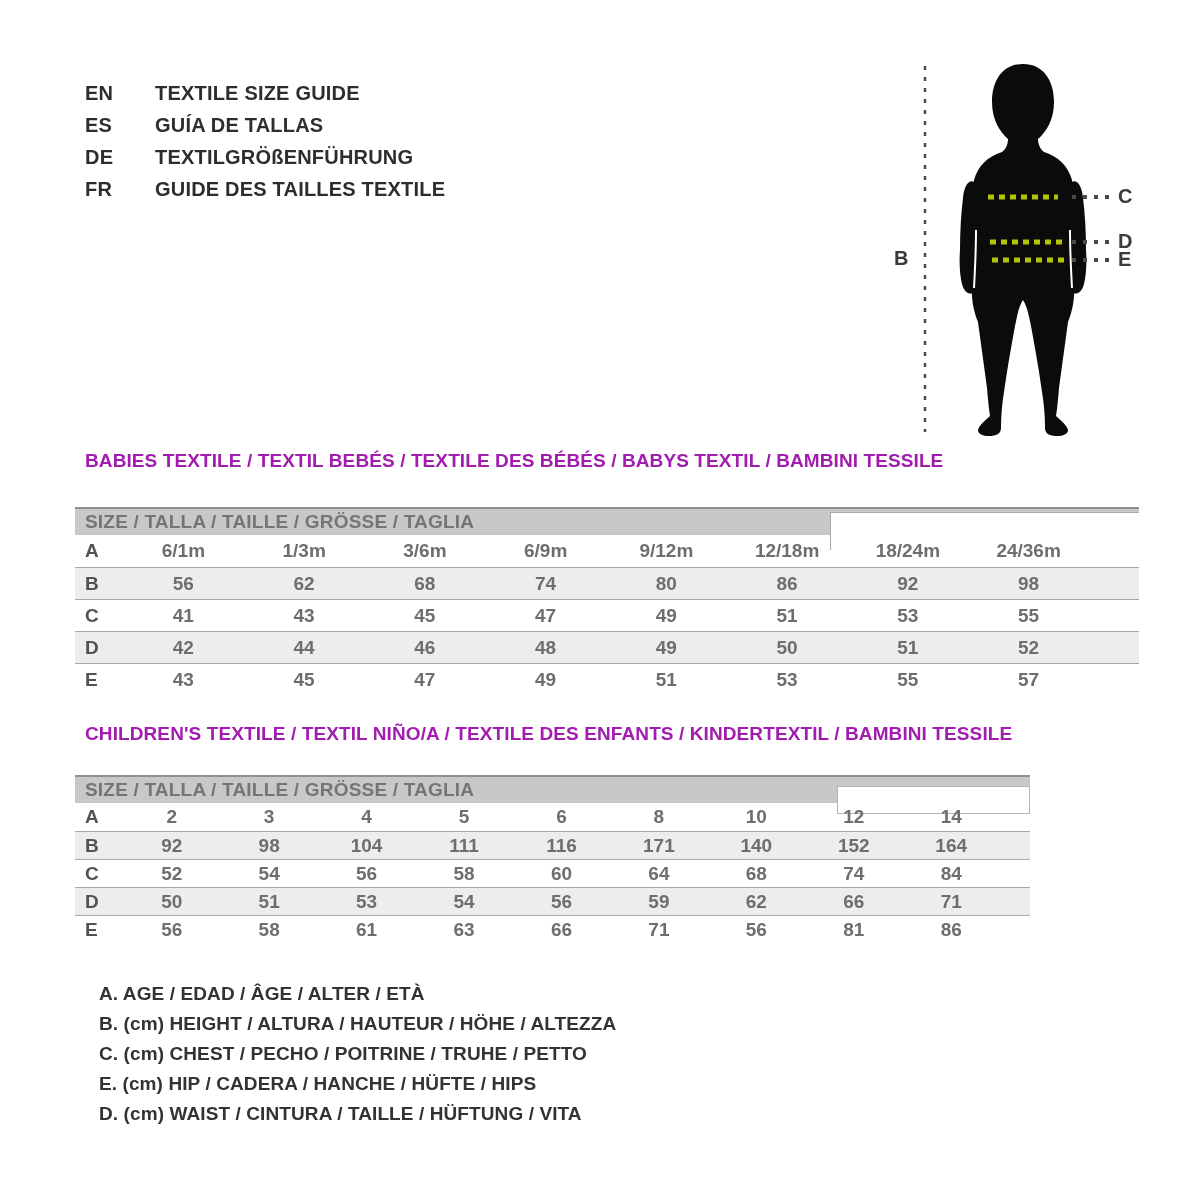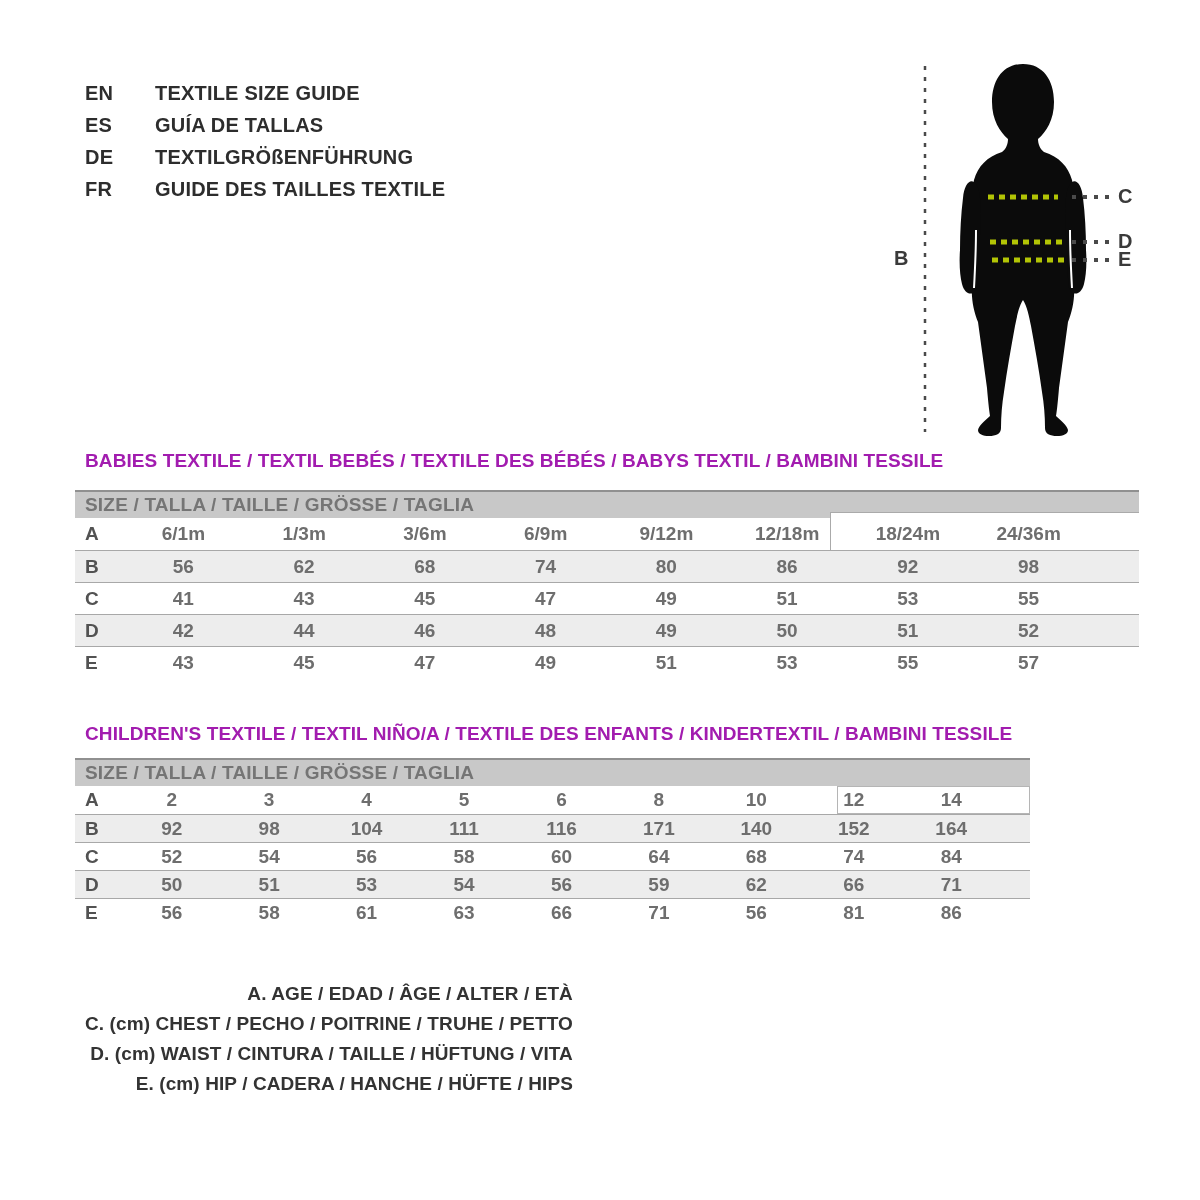--- a/index.html
+++ b/index.html
@@ -19,21 +19,21 @@
   .lbl-b{left:894px;top:248px;}
   .lbl-c{left:1118px;top:186px;}
   .lbl-d{left:1118px;top:231px;}
   .lbl-e{left:1118px;top:249px;}
   
   .section-title{position:absolute;left:85px;font-size:19px;font-weight:700;color:#a21caf;
     letter-spacing:.1px;white-space:nowrap;}
   .babies-title{top:450px;}
   .children-title{top:723px;}
   
-  .table{position:absolute;}
+  .table{position:absolute;margin-top:17px;}
   .t-babies{left:75px;top:490px;width:1064px;}
   .t-children{left:75px;top:758px;width:955px;}
   .size-band{height:28px;line-height:25px;background:#c8c8c8;color:#757575;font-size:19px;
     font-weight:700;padding-left:10px;box-sizing:border-box;border-top:2px solid #909090;
     letter-spacing:.2px;}
   .trow{display:flex;box-sizing:border-box;position:relative;z-index:5;font-size:19px;}
   .t-babies .trow{height:32px;line-height:31px;}
   .t-children .trow{height:28px;line-height:27px;}
   .trow.shaded{background:#ededed;}
   .trow.sep{border-top:1px solid #a8a8a8;}
@@ -43,21 +43,21 @@
   .t-babies .tcells{padding-right:50px;}
   .t-children .tcells{padding-right:30px;}
   .tcell{flex:1;text-align:center;color:#6e6e6e;font-weight:700;}
   
   .highlight{position:absolute;background:#ffffff;z-index:2;}
   .babies-highlight{left:830px;top:512px;width:309px;height:38px;
     border-top:1px solid #aaaaaa;border-left:1px solid #aaaaaa;box-sizing:border-box;}
   .children-highlight{left:837px;top:786px;width:193px;height:28px;
     border:1px solid #b5b5b5;box-sizing:border-box;}
   
-  .legend{position:absolute;left:85px;top:979px;text-align:right;}
+  .legend{position:absolute;left:99px;top:979px;}
   .legend-row{height:30px;line-height:30px;font-size:19px;font-weight:700;color:#333333;
     letter-spacing:.1px;white-space:nowrap;}
 </style>
 </head>
 <body>
 
 <div class="canvas" style="--accent: #b2c405; --silhouette: #0b0b0b; --leader: #4a4a4a;">
 
   <div class="lang-block">
       <div class="lang-row">
@@ -269,18 +269,19 @@
             <span class="tcell">81</span>
             <span class="tcell">86</span>
           </div>
         </div>
       </div>
   </div>
   <div class="highlight children-highlight"></div>
 
   <div class="legend">
       <div class="legend-row">A. AGE / EDAD / ÂGE / ALTER / ETÀ</div>
+      <div class="legend-row">B. (cm) HEIGHT / ALTURA / HAUTEUR / HÖHE / ALTEZZA</div>
       <div class="legend-row">C. (cm) CHEST / PECHO / POITRINE / TRUHE / PETTO</div>
+      <div class="legend-row">E. (cm) HIP / CADERA / HANCHE / HÜFTE / HIPS</div>
       <div class="legend-row">D. (cm) WAIST / CINTURA / TAILLE / HÜFTUNG / VITA</div>
-      <div class="legend-row">E. (cm) HIP / CADERA / HANCHE / HÜFTE / HIPS</div>
     </div>
 
 </div>
 
 </body></html>

